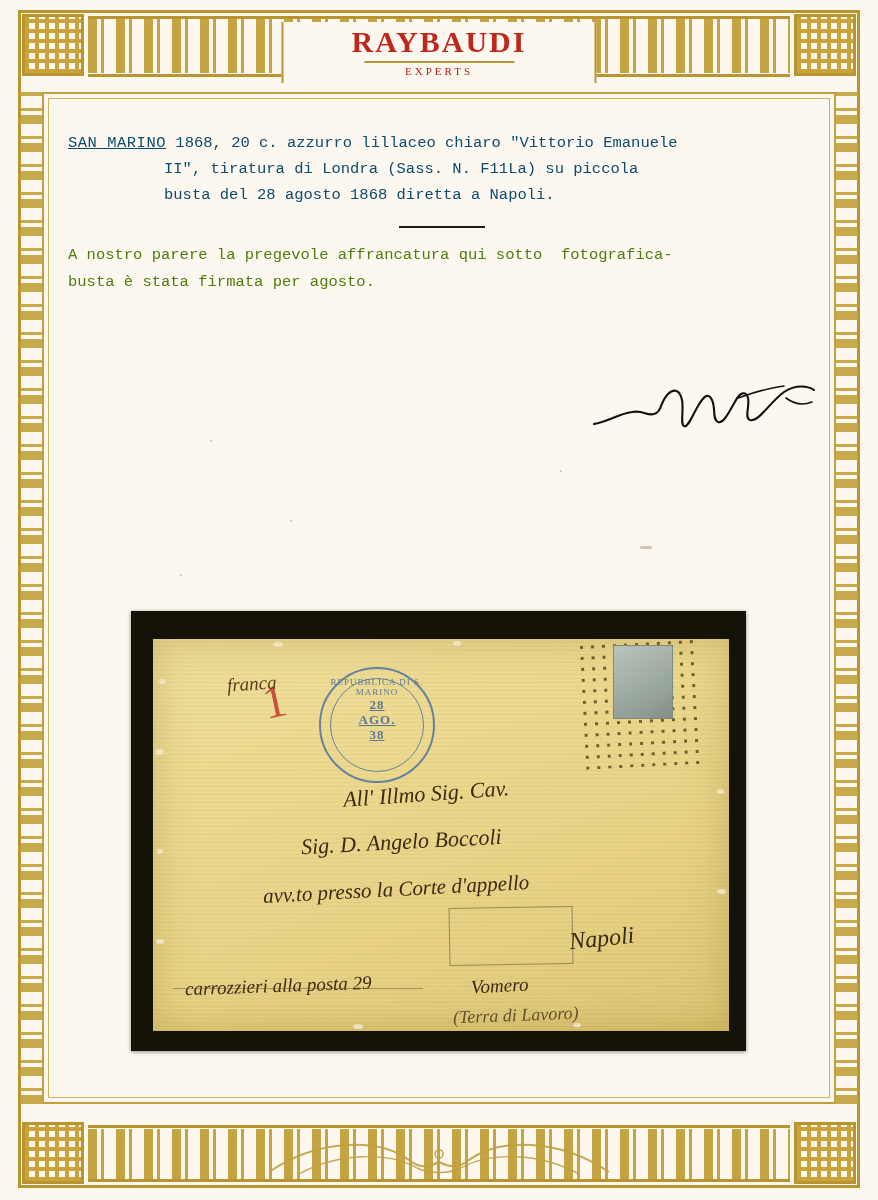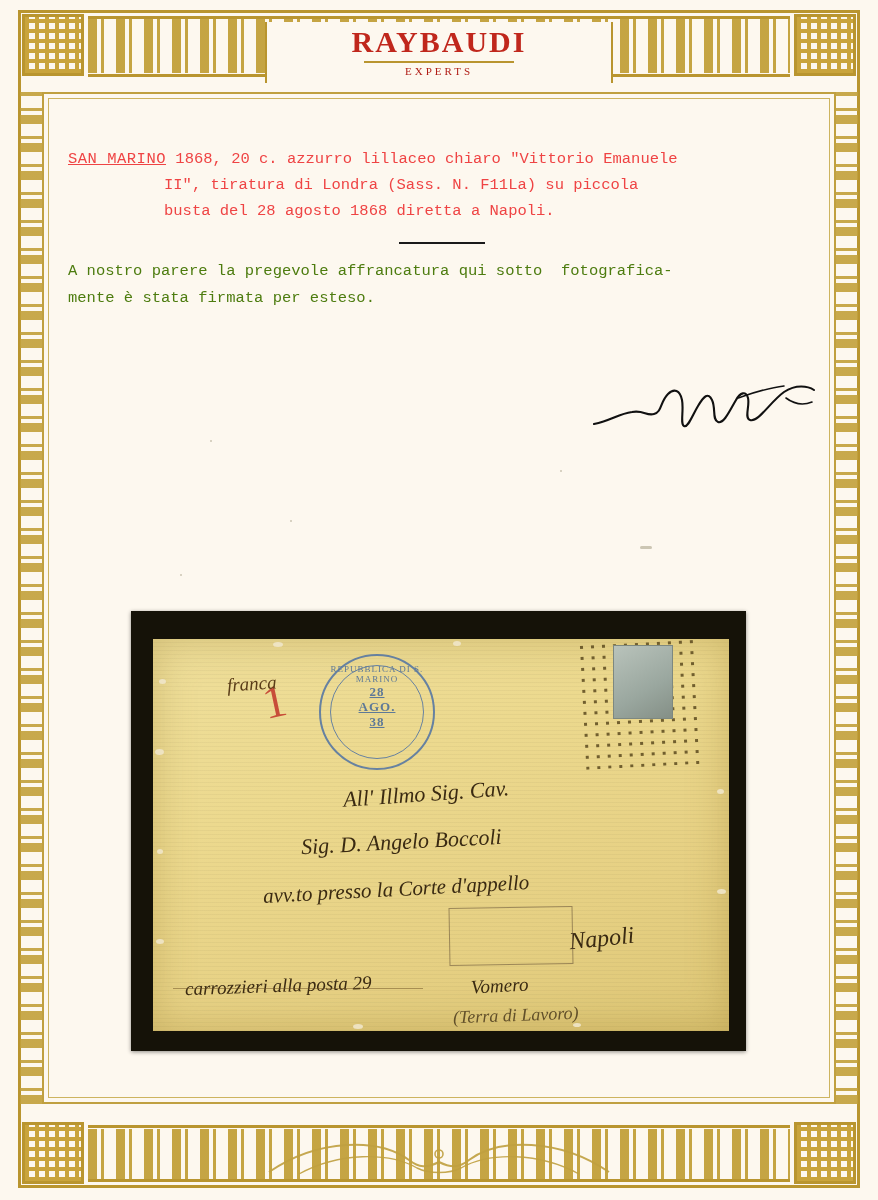--- a/index.html
+++ b/index.html
@@ -109,21 +109,21 @@
   }
   .side-rail.left  { left: 20px; }
   .side-rail.right { right: 20px; }
 
   
   .brand-plaque {
     position: absolute;
     left: 50%;
     top: 22px;
     transform: translateX(-50%);
-    width: 348px;
+    width: 315px;
     text-align: center;
     background: #fdf8ef;
     padding: 4px 10px 6px 10px;
     border-left: 2px solid #b9952f;
     border-right: 2px solid #b9952f;
     box-sizing: border-box;
   }
   .brand-title {
     color: #c0271c;
     font-family: "Liberation Serif", serif;
@@ -185,24 +185,24 @@
     top: 112px;
   }
   .date-line {
     text-align: right;
     font-size: 15.5px;
     color: #141414;
     letter-spacing: .2px;
     margin-top: 8px;
   }
   .para {
-    margin-top: 34px;
+    margin-top: 18px;
     font-size: 15.5px;
     line-height: 26px;
-    color: #ef4444;
+    color: #0c4a6e;
     text-align: justify;
   }
   .lot-label {
     text-decoration: underline;
     letter-spacing: .5px;
   }
   .desc-line2 { display: block; padding-left: 96px; }
   .desc-line3 { display: block; padding-left: 96px; }
 
   .divider {
@@ -277,21 +277,21 @@
     background-image: radial-gradient(#5c4a1e 1.6px, transparent 1.8px);
     background-size: 11px 11px;
     transform: rotate(-3deg);
     opacity: .85;
   }
 
   
   .postmark {
     position: absolute;
     left: 166px;
-    top: 15px;
+    top: 28px;
     width: 112px;
     height: 112px;
     border: 2px solid #4a6fa5;
     border-radius: 50%;
     color: #3f6499;
     opacity: .82;
   }
   .postmark .ring2 {
     position: absolute;
     left: 9px; top: 9px; right: 9px; bottom: 9px;
@@ -405,21 +405,21 @@
       <span class="lot-label">SAN MARINO</span>
       <span>1868, 20 c. azzurro lillaceo chiaro "Vittorio Emanuele</span>
       <span class="desc-line2">II",  tiratura di Londra (Sass. N. F11La)  su  piccola</span>
       <span class="desc-line3">busta del 28 agosto 1868 diretta a Napoli.</span>
     </div>
 
     <div class="divider"></div>
 
     <div class="body-para">
       <span class="l">A nostro parere la pregevole affrancatura qui sotto  fotografica-</span>
-      <span class="l">mente è stata firmata per esteso.</span>
+      <span class="l">busta è stata firmata per agosto.</span>
     </div>
 
     <svg class="signature" viewBox="0 0 260 70">
       <path d="M6,44 C24,40 30,34 44,32 C56,30 58,36 66,34 C74,32 72,22 80,14 C86,8 92,10 94,20 C96,30 92,44 96,46 C100,48 104,36 110,26 C116,16 120,12 124,20 C128,28 124,40 130,42 C136,44 142,30 148,20 C152,13 158,10 160,18 C162,26 156,38 162,40 C170,43 182,22 196,12 C208,4 220,6 226,10" fill="none" stroke="#111" stroke-width="2.1" stroke-linecap="round"></path>
       <path d="M150,18 C162,14 178,8 196,6" fill="none" stroke="#111" stroke-width="1.6" stroke-linecap="round"></path>
       <path d="M198,18 C206,24 214,26 224,22" fill="none" stroke="#111" stroke-width="1.6" stroke-linecap="round"></path>
     </svg>
   </div>
 
   <div class="paper-speck" style="left:210px; top:440px;"></div>

